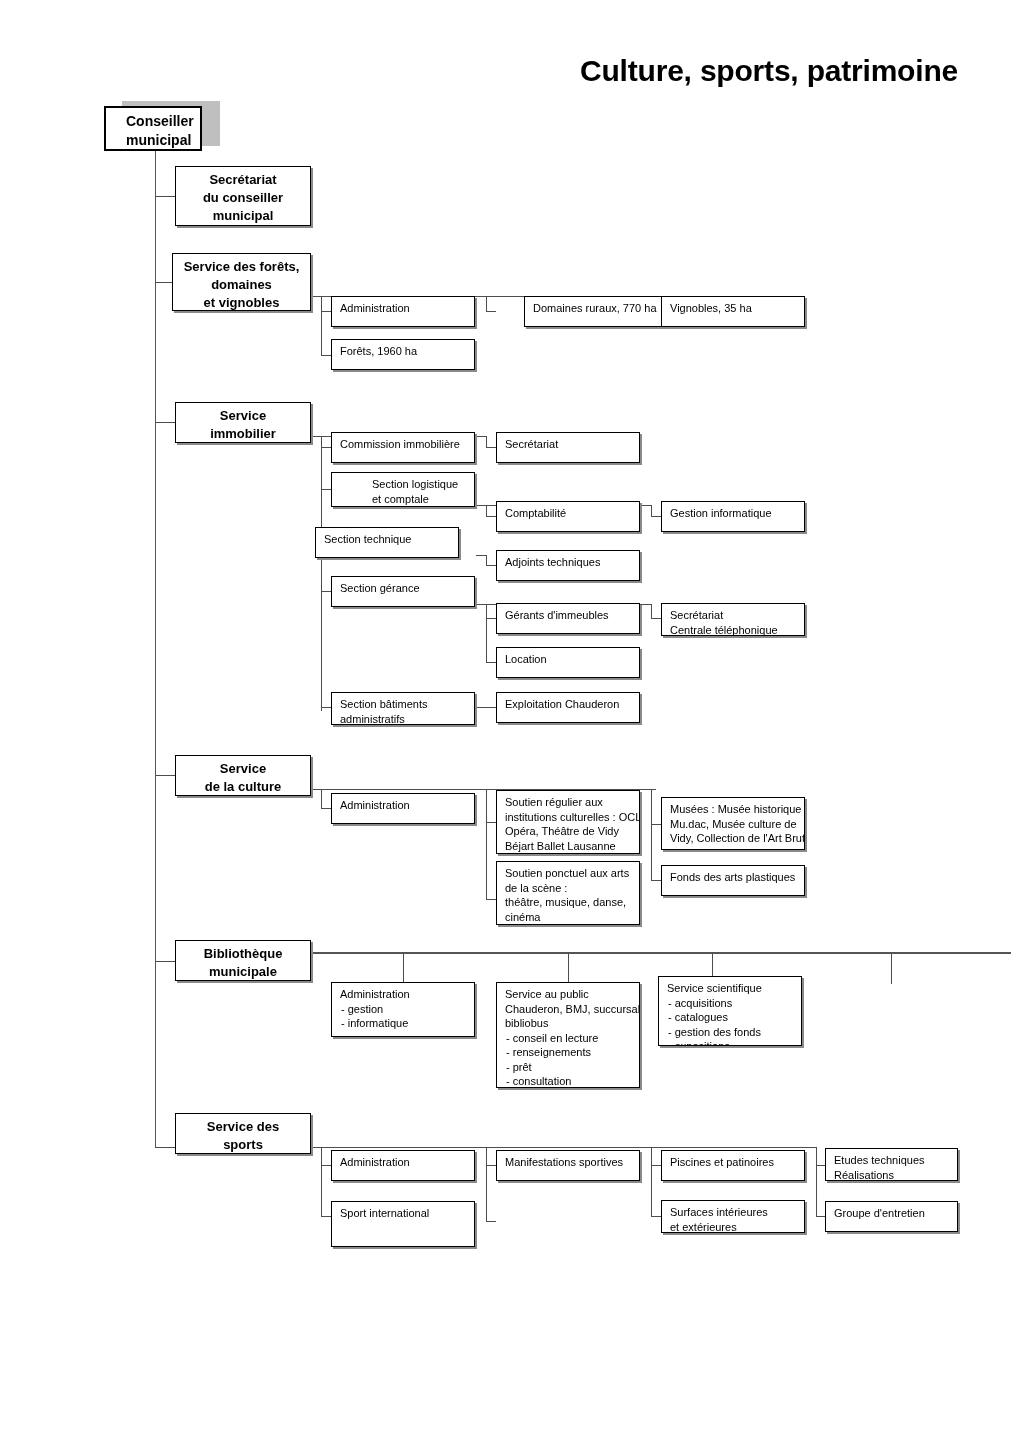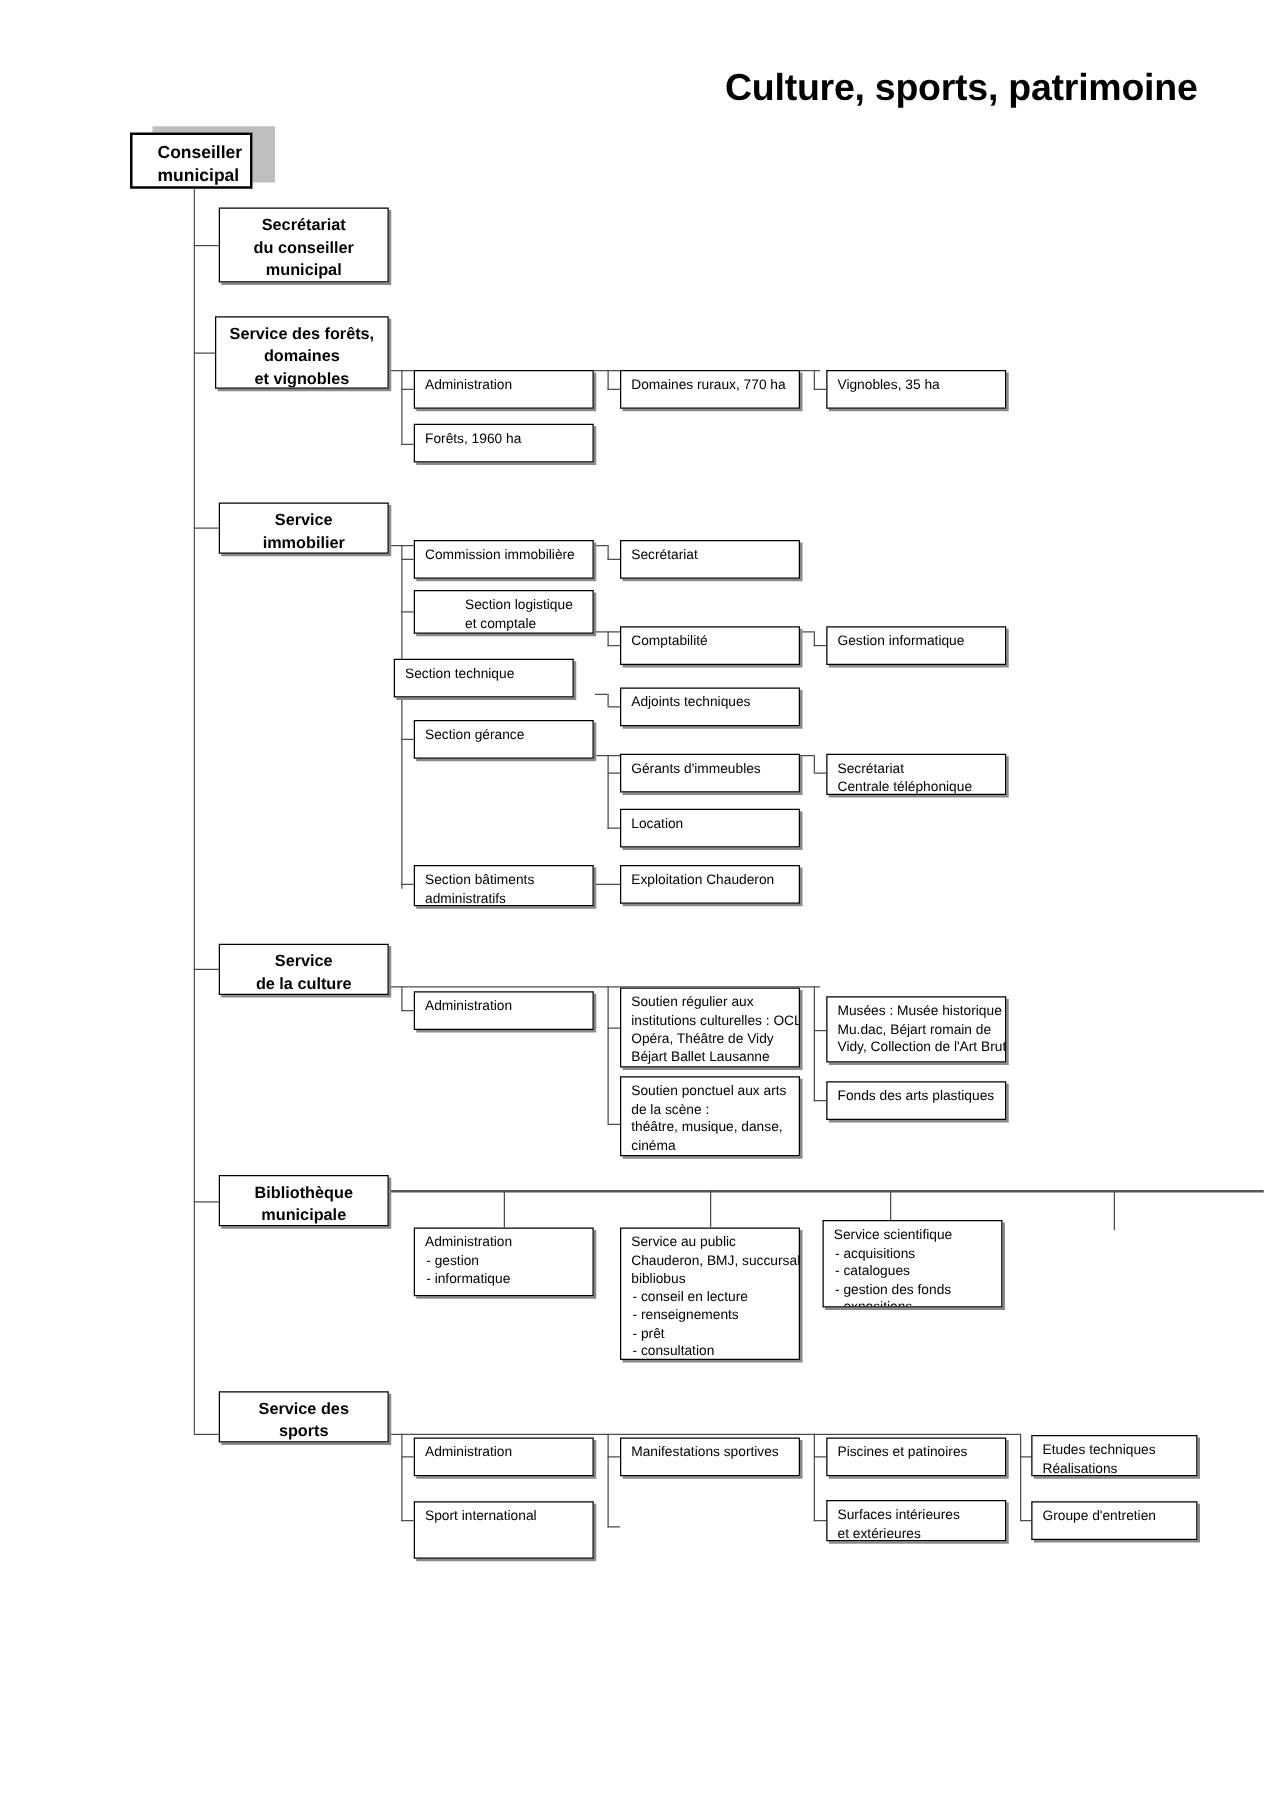--- a/index.html
+++ b/index.html
@@ -179,21 +179,21 @@
     <span class="ln">Service des forêts,</span>
     <span class="ln">domaines</span>
     <span class="ln">et vignobles</span>
   </div>
   <div class="box" style="left:331px;top:296px;width:144px;height:31px;">
     <span class="ln">Administration</span>
   </div>
   <div class="box" style="left:331px;top:339px;width:144px;height:31px;">
     <span class="ln">Forêts, 1960 ha</span>
   </div>
-  <div class="box" style="left:496px;top:296px;width:144px;height:31px;">
+  <div class="box" style="left:524px;top:296px;width:144px;height:31px;">
     <span class="ln">Domaines ruraux, 770 ha</span>
   </div>
   <div class="box" style="left:661px;top:296px;width:144px;height:31px;">
     <span class="ln">Vignobles, 35 ha</span>
   </div>
 
   <div class="box lvl2" style="left:175px;top:402px;width:136px;height:41px;">
     <span class="ln">Service</span>
     <span class="ln">immobilier</span>
   </div>
@@ -248,21 +248,21 @@
     <span class="ln">Administration</span>
   </div>
   <div class="box" style="left:496px;top:790px;width:144px;height:64px;">
     <span class="ln">Soutien régulier aux</span>
     <span class="ln">institutions culturelles : OCL</span>
     <span class="ln">Opéra, Théâtre de Vidy</span>
     <span class="ln">Béjart Ballet Lausanne</span>
   </div>
   <div class="box" style="left:661px;top:797px;width:144px;height:53px;">
     <span class="ln">Musées : Musée historique</span>
-    <span class="ln">Mu.dac, Béjart romain de</span>
+    <span class="ln">Mu.dac, Musée culture de</span>
     <span class="ln">Vidy, Collection de l'Art Brut</span>
   </div>
   <div class="box" style="left:496px;top:861px;width:144px;height:64px;">
     <span class="ln">Soutien ponctuel aux arts</span>
     <span class="ln">de la scène :</span>
     <span class="ln">théâtre, musique, danse,</span>
     <span class="ln">cinéma</span>
   </div>
   <div class="box" style="left:661px;top:865px;width:144px;height:31px;">
     <span class="ln">Fonds des arts plastiques</span>

